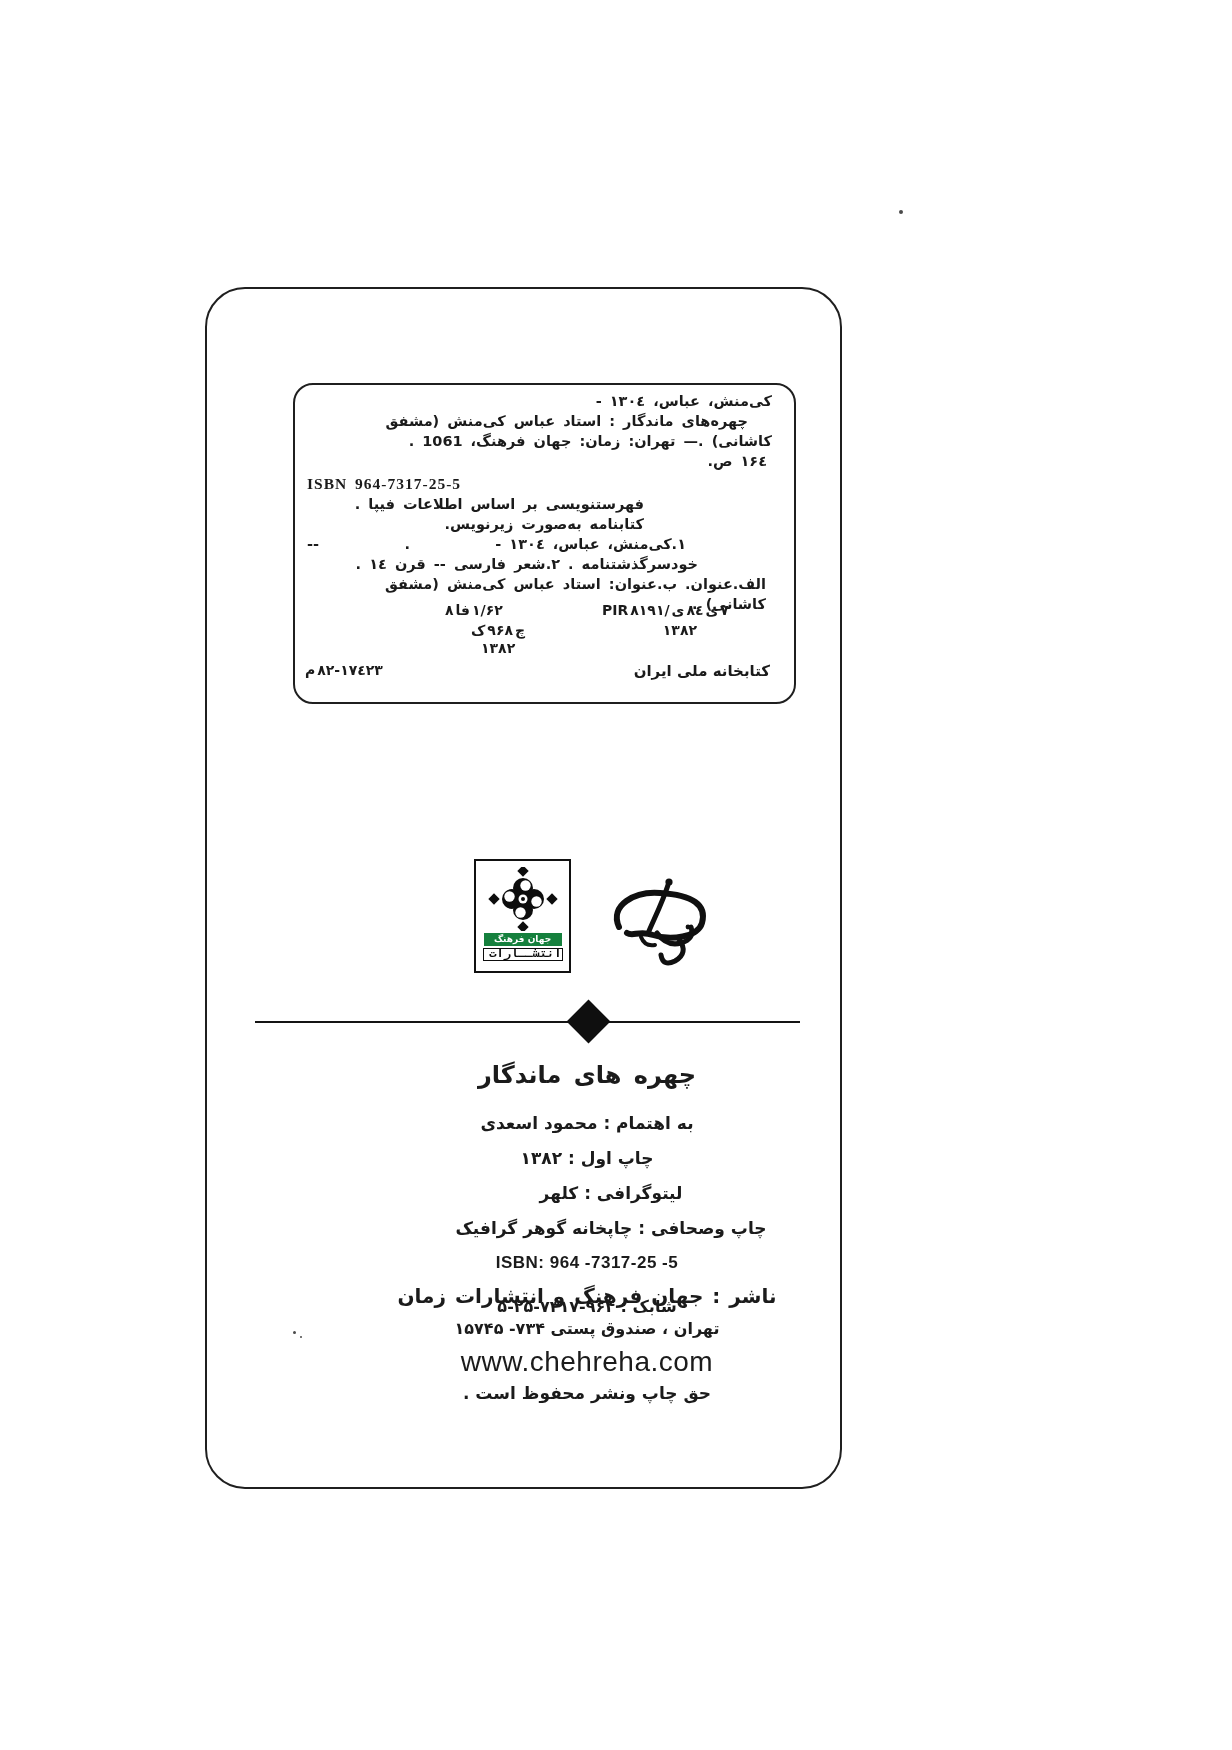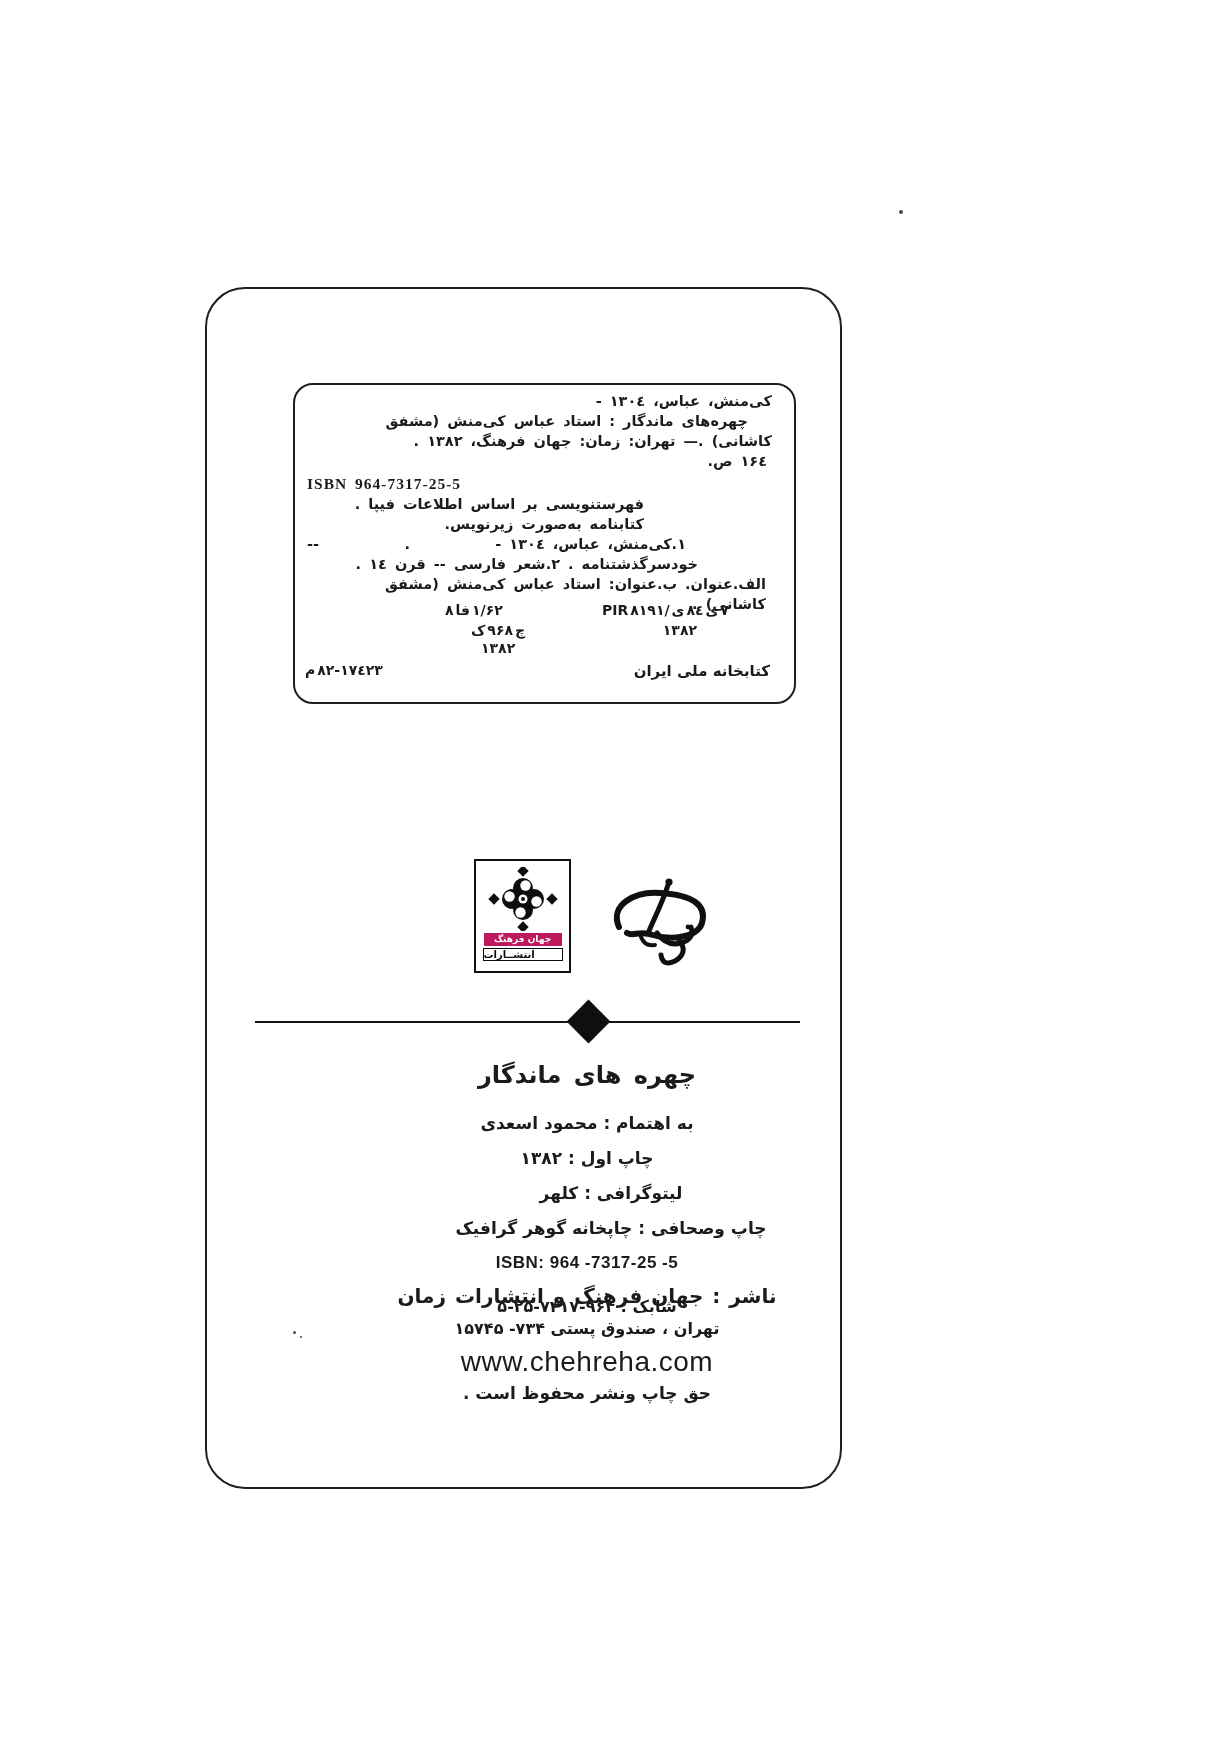--- a/index.html
+++ b/index.html
@@ -42,24 +42,24 @@
   #call-lc{left:307px;top:217px;}
   #call-lc-year{right:97px;top:237px;position:absolute;font-weight:700;font-size:14px;}
   #natlib{position:absolute;right:24px;top:277px;direction:rtl;font-weight:700;
           font-size:15px;letter-spacing:2.5px;white-space:nowrap;}
   #bib-number{left:10px;top:277px;}
 
   
   .logo-square{position:absolute;left:267px;top:570px;width:93px;height:110px;
                border:2px solid #111;display:flex;flex-direction:column;align-items:center;}
   .logo-flower{margin-top:6px;}
-  .logo-bar1{width:78px;margin-top:2px;background:#be185d;color:#fff;font-size:9px;
+  .logo-bar1{width:78px;margin-top:2px;background:#15803d;color:#fff;font-size:9px;
              font-weight:700;text-align:center;line-height:13px;direction:rtl;letter-spacing:1px;}
-  .logo-bar2{width:78px;margin-top:2px;border:1.5px solid #0d0d0d;color:#0d0d0d;font-size:10px;
-             font-weight:700;text-align:left;line-height:11px;direction:rtl;letter-spacing:2px;}
+  .logo-bar2{width:78px;margin-top:2px;border:1.5px solid #0d0d0d;color:#0d0d0d;font-size:12px;
+             font-weight:700;text-align:right;line-height:11px;direction:rtl;letter-spacing:2px;font-family:Liberation Mono, monospace;}
   .logo-calligraphy{position:absolute;left:398px;top:586px;}
 
   
   .divider-line{position:absolute;left:48px;top:732px;width:545px;height:0;
                 border-top:2.5px solid #141414;}
   .divider-diamond{position:absolute;left:366px;top:717px;width:31px;height:31px;
                    background:#0f0f0f;transform:rotate(45deg);}
 
   
   .col-line{position:absolute;left:380px;transform:translateX(-50%);direction:rtl;
@@ -87,21 +87,21 @@
 
   <span class="speck" id="speck-top"></span>
   <span class="speck" id="speck-left"></span>
   <span class="speck" id="speck-left2"></span>
 
   <div class="page-frame">
 
     <div class="cip-box">
       <div class="cip-line" id="cip-l1">کی‌منش، عباس، ۱۳۰٤ -</div>
       <div class="cip-line" id="cip-l2">چهره‌های ماندگار : استاد عباس کی‌منش (مشفق</div>
-      <div class="cip-line" id="cip-l3">کاشانی) .— تهران: زمان: جهان فرهنگ، ۱۳۸۲ .</div>
+      <div class="cip-line" id="cip-l3">کاشانی) .— تهران: زمان: جهان فرهنگ، 1061 .</div>
       <div class="cip-line" id="cip-l4">۱۶٤ ص.</div>
       <div class="cip-line" id="cip-l5">ISBN  964-7317-25-5</div>
       <div class="cip-line" id="cip-l6">فهرستنویسی بر اساس اطلاعات فیپا .</div>
       <div class="cip-line" id="cip-l7">کتابنامه به‌صورت زیرنویس.</div>
       <div id="cip-l8">
         <span>--</span>
         <span>.</span>
         <span class="rtl">۱.کی‌منش، عباس، ۱۳۰٤ -</span>
       </div>
       <div class="cip-line" id="cip-l9">خودسرگذشتنامه . ۲.شعر فارسی -- قرن ۱٤ .</div>

